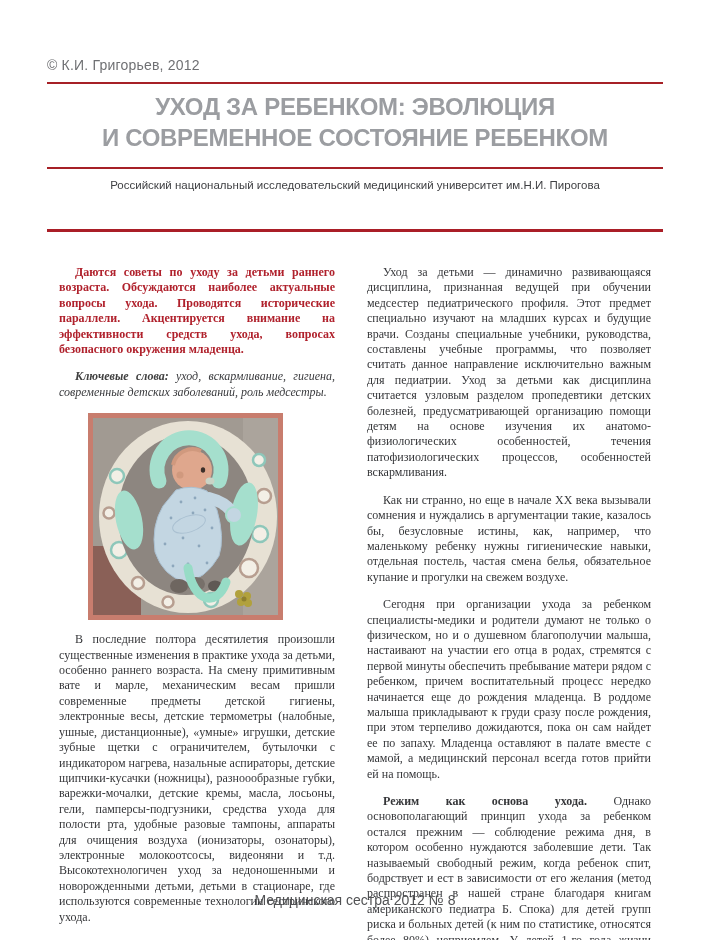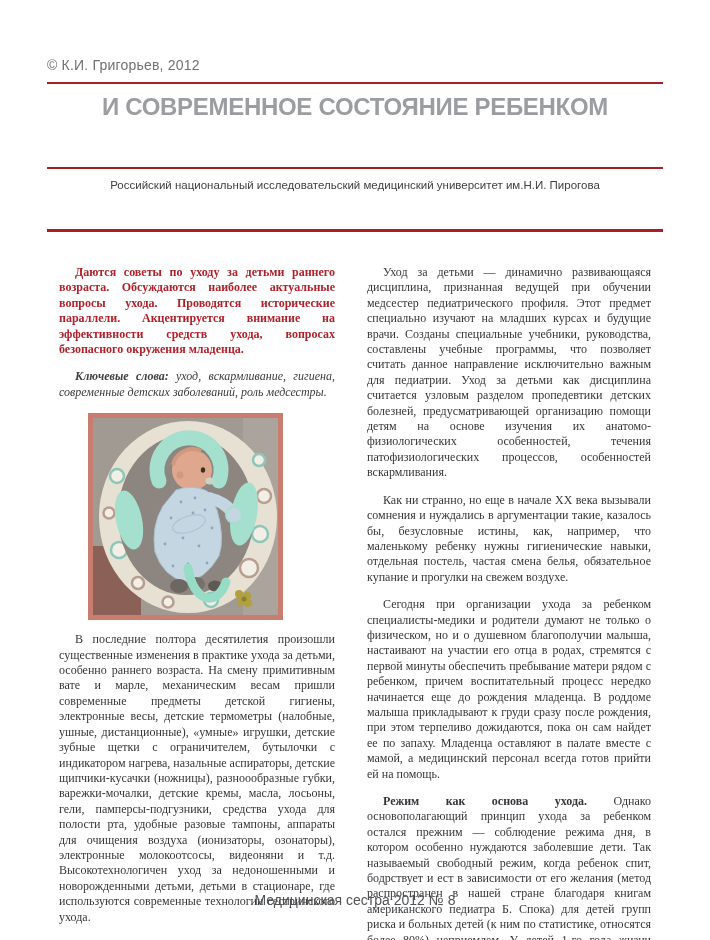--- a/index.html
+++ b/index.html
@@ -62,20 +62,21 @@
     font-size:14px; color:#515254;
   }
 </style>
 </head>
 <body>
 
 <div class="copyright">© К.И. Григорьев, 2012</div>
 <div class="rule rule-top"></div>
 
 <div class="title">
+  <div>УХОД ЗА РЕБЕНКОМ: ЭВОЛЮЦИЯ</div>
   <div>И СОВРЕМЕННОЕ СОСТОЯНИЕ РЕБЕНКОМ</div>
 </div>
 <div class="rule rule-title"></div>
 
 <div class="authors">
   <div>Российский национальный исследовательский медицинский университет им.Н.И. Пирогова</div>
 </div>
 <div class="rule rule-author"></div>
 
 <div class="col col-left">

